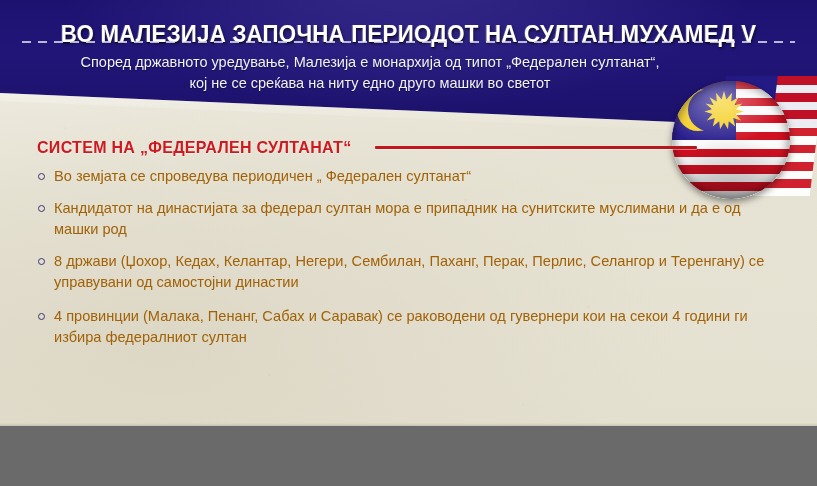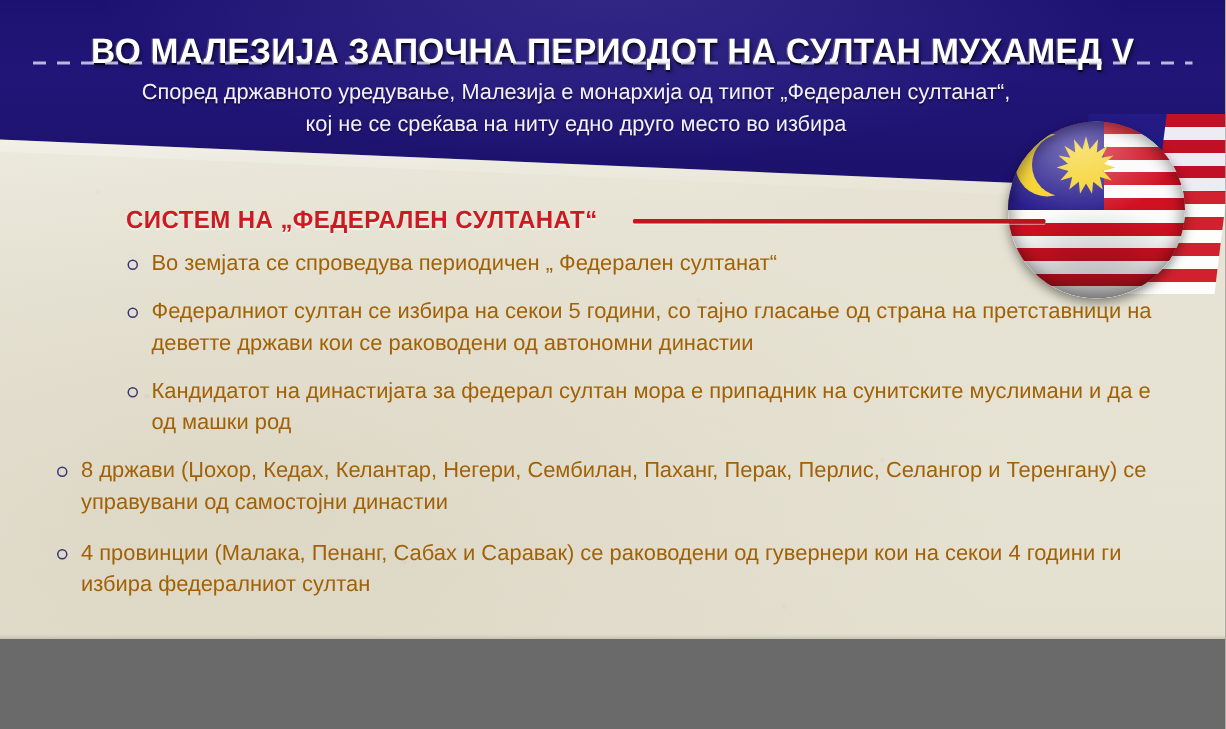--- a/index.html
+++ b/index.html
@@ -102,21 +102,21 @@
       90deg,
       rgba(225,225,240,.80) 0px,
       rgba(225,225,240,.80) 9px,
       rgba(225,225,240,0) 9px,
       rgba(225,225,240,0) 16px
     );
   }
 
   .subtitle {
     position: absolute;
-    left: 84px;
+    left: 70px;
     width: 600px;
     top: 52px;
     text-align: center;
     color: #f2f2fb;
     font-size: 14.5px;
     line-height: 21px;
     text-shadow: 0 1px 1px rgba(0,0,0,.45);
   }
   .subtitle div { white-space: nowrap; }
 
@@ -260,21 +260,21 @@
     left: 1px;
     top: 7px;
     width: 5px;
     height: 5px;
     border: 1.2px solid #3b3575;
     border-radius: 50%;
     background: transparent;
   }
   ul.bullets > li .txt { display: block; }
 
-  #sec-system { margin-top: 10px; margin-left: 47px; }
+  #sec-system { margin-top: 10px; }
   #sec-system ul.bullets { margin-top: 9px; }
   #sec-leadership { margin-top: 6px; }
   #sec-leadership ul.bullets > li { margin-bottom: 12px; }
   #sec-leadership .section-head { padding-right: 127px; }
 </style>
 </head>
 <body>
 
 <div id="infographic">
 
@@ -286,21 +286,21 @@
   <div class="header-band">
     <div class="header-band-sheen"></div>
   </div>
   <div class="header-shadow"></div>
 
   <h1 class="title">ВО МАЛЕЗИЈА ЗАПОЧНА ПЕРИОДОТ НА СУЛТАН МУХАМЕД V</h1>
   <div class="title-rule"></div>
 
   <div class="subtitle">
     <div>Според државното уредување, Малезија е монархија од типот „Федерален султанат“,</div>
-    <div>кој не се среќава на ниту едно друго место во избира</div>
+    <div>кој не се среќава на ниту едно друго машки во светот</div>
   </div>
 
   <div class="flag-wrap">
     <div class="flag-stripes-behind"></div>
     <div class="flag-canton-behind"></div>
     <div class="flag-badge">
       <div class="badge-stripes"></div>
       <div class="badge-canton"></div>
       <div class="badge-crescent"></div>
       <div class="badge-crescent-cut"></div>
@@ -322,24 +322,20 @@
         <span class="label">СИСТЕМ НА „ФЕДЕРАЛЕН СУЛТАНАТ“</span>
         <span class="rule"></span>
       </div>
       <ul class="bullets">
         <li>
           <span class="dot"></span>
           <span class="txt">Во земјата се спроведува периодичен „ Федерален султанат“</span>
         </li>
         <li>
           <span class="dot"></span>
-          <span class="txt">Федералниот султан се избира на секои 5 години, со тајно гласање од страна на претставници на деветте држави кои се раководени од автономни династии</span>
-        </li>
-        <li>
-          <span class="dot"></span>
           <span class="txt">Кандидатот на династијата за федерал султан мора е припадник на сунитските муслимани и да е од машки род</span>
         </li>
       </ul>
     </section>
 
     <section class="section" id="sec-leadership">
       <ul class="bullets">
         <li>
           <span class="dot"></span>
           <span class="txt">8  држави (Џохор, Кедах, Келантар, Негери, Сембилан, Паханг, Перак, Перлис, Селангор и Теренгану) се управувани од самостојни династии</span>

